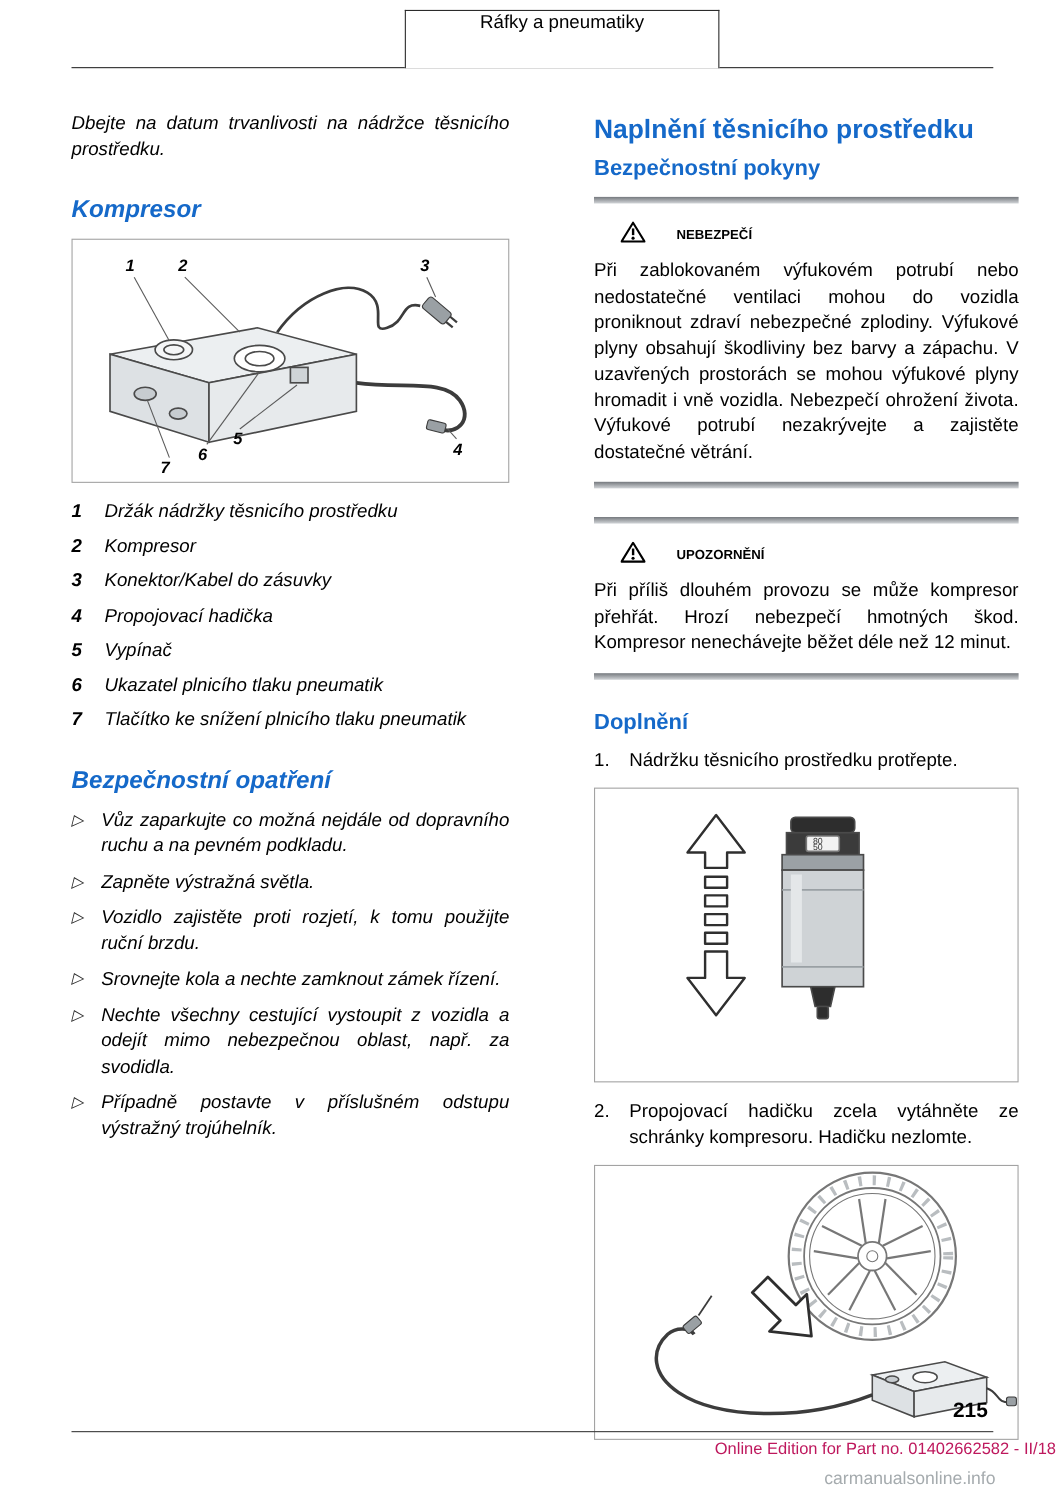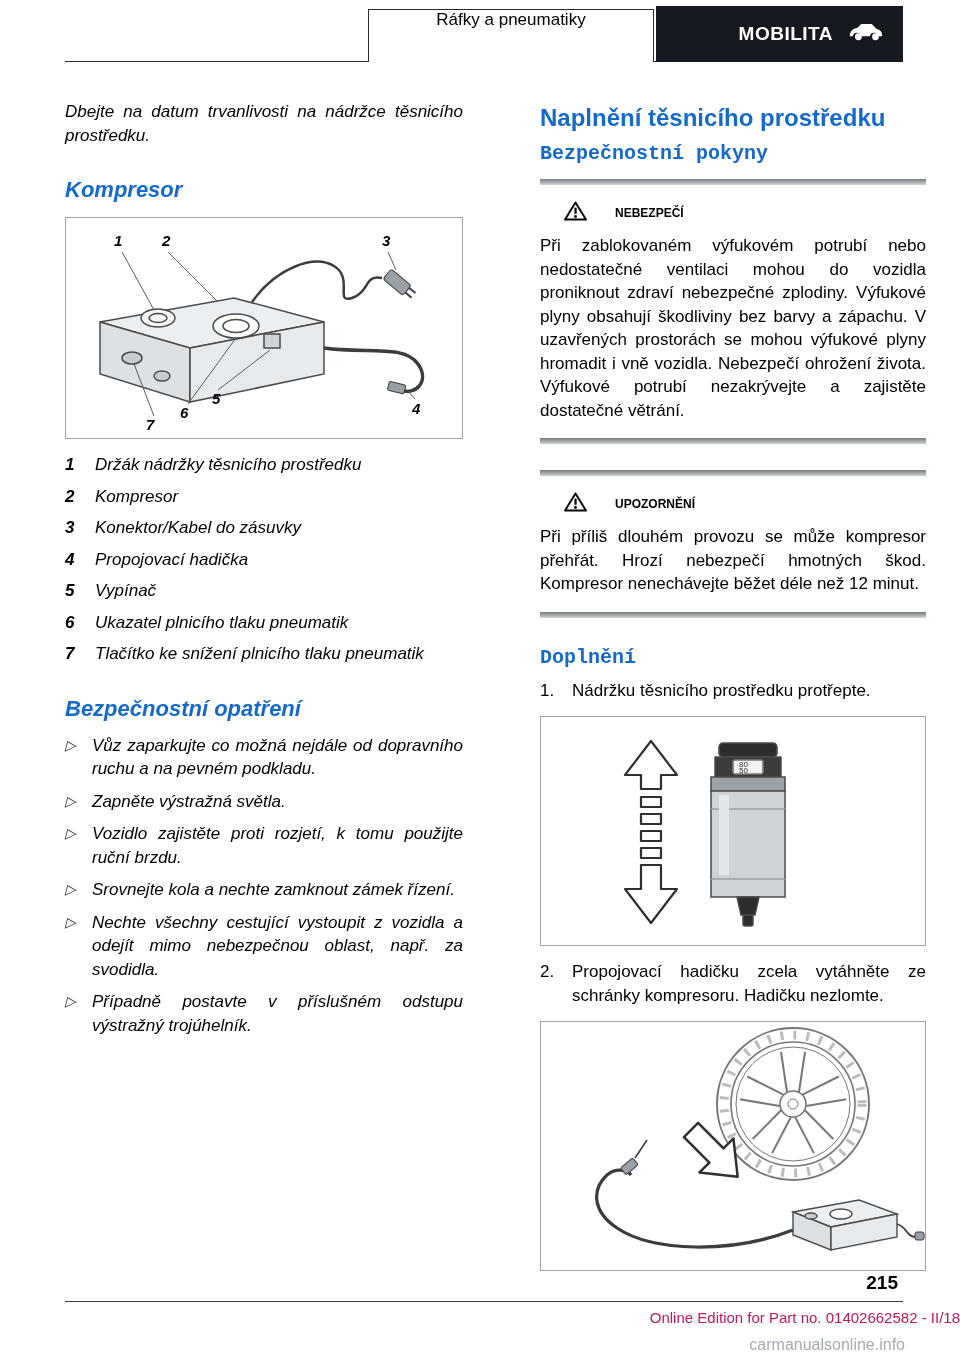--- a/index.html
+++ b/index.html
@@ -17,21 +17,21 @@
                    justify-content:flex-end; gap:14px; padding-right:18px;
                    font-weight:bold; font-size:19px; letter-spacing:.5px; }
 
   
   .col-left  { position:absolute; left:65px;  top:100px; width:398px;font-style:italic; }
   .col-right { position:absolute; left:540px; top:100px; width:386px; }
   p.body, .warntext, .bullet-text, .step-text, .legend-text { font-size:17px; line-height:23.5px; text-align:justify; }
 
   h1.sec { color:var(--accent,#1569c9); font-size:24px; font-weight:bold; margin:4px 0 10px; }
   h2.sec { color:var(--accent,#1569c9); font-size:22px; font-weight:bold; margin:30px 0 12px; }
-  h3.sec { color:var(--accent,#1569c9); font-size:20px; font-weight:bold; margin:16px 0 6px;font-family:Liberation Mono, monospace; }
+  h3.sec { color:var(--accent,#1569c9); font-size:20px; font-weight:bold; margin:16px 0 6px; }
 
   .figure { border:1px solid #a3a3a3; background:#fff; margin:14px 0; overflow:hidden; }
   .figure svg { display:block; }
 
   
   .legend { list-style:none; margin-top:4px; }
   .legend li { display:flex; margin-bottom:8px; }
   .legend .num { width:30px; flex:0 0 30px; font-weight:bold; font-size:17px; line-height:23.5px; }
   .legend .legend-text { text-align:left; }
 
@@ -59,32 +59,20 @@
   .watermark { position:absolute; right:55px; top:1336px; font-size:16px; color:var(--watermark,#a5abae); }
 </style>
 </head>
 <body>
 
 <div class="page">
 
   <div class="header-line"></div>
   <div class="chapter-tab">
     <span>Ráfky a pneumatiky</span>
-  </div>
-  <div class="section-badge">
-    <span>MOBILITA</span>
-    <span>
-      <svg width="38" height="23" viewBox="0 0 40 24">
-        <g fill="#fff">
-          <path d="M3 16 c0-4 3-7 8-8 l4-4 h11 l5 5 c4 1 6 3 6 7 v1 h-4 a4.6 4.6 0 0 0 -9 0 h-9 a4.6 4.6 0 0 0 -9 0 h-3 z"></path>
-          <circle cx="12" cy="17.5" r="3.6"></circle>
-          <circle cx="30" cy="17.5" r="3.6"></circle>
-        </g>
-      </svg>
-    </span>
   </div>
 
   <div class="col-left">
     <p class="body">Dbejte na datum trvanlivosti na nádržce těsnicího prostředku.</p>
 
     <h2 class="sec">Kompresor</h2>
 
     <div class="figure" style="height:222px;">
       <svg viewBox="0 0 396 222" width="396" height="222">
 
@@ -234,21 +222,21 @@
       <div class="warnbar"></div>
     </section>
 
     <h3 class="sec" style="margin-top:28px;">Doplnění</h3>
 
     <div class="step">
       <span class="step-num">1.</span>
       <span class="step-text">Nádržku těsnicího prostředku protřepte.</span>
     </div>
 
-    <div class="figure" style="height:230px;">
+    <div class="figure" style="height:268px;">
       <svg viewBox="0 0 386 230" width="386" height="230">
 
         <g fill="#fff" stroke="#2f2f2f" stroke-width="2.2" stroke-linejoin="round">
           <polygon points="110,24 84,58 100,58 100,72 120,72 120,58 136,58"></polygon>
           <rect x="100" y="80" width="20" height="10"></rect>
           <rect x="100" y="97" width="20" height="10"></rect>
           <rect x="100" y="114" width="20" height="10"></rect>
           <rect x="100" y="131" width="20" height="10"></rect>
           <polygon points="110,206 136,172 120,172 120,148 100,148 100,172 84,172"></polygon>
         </g>

